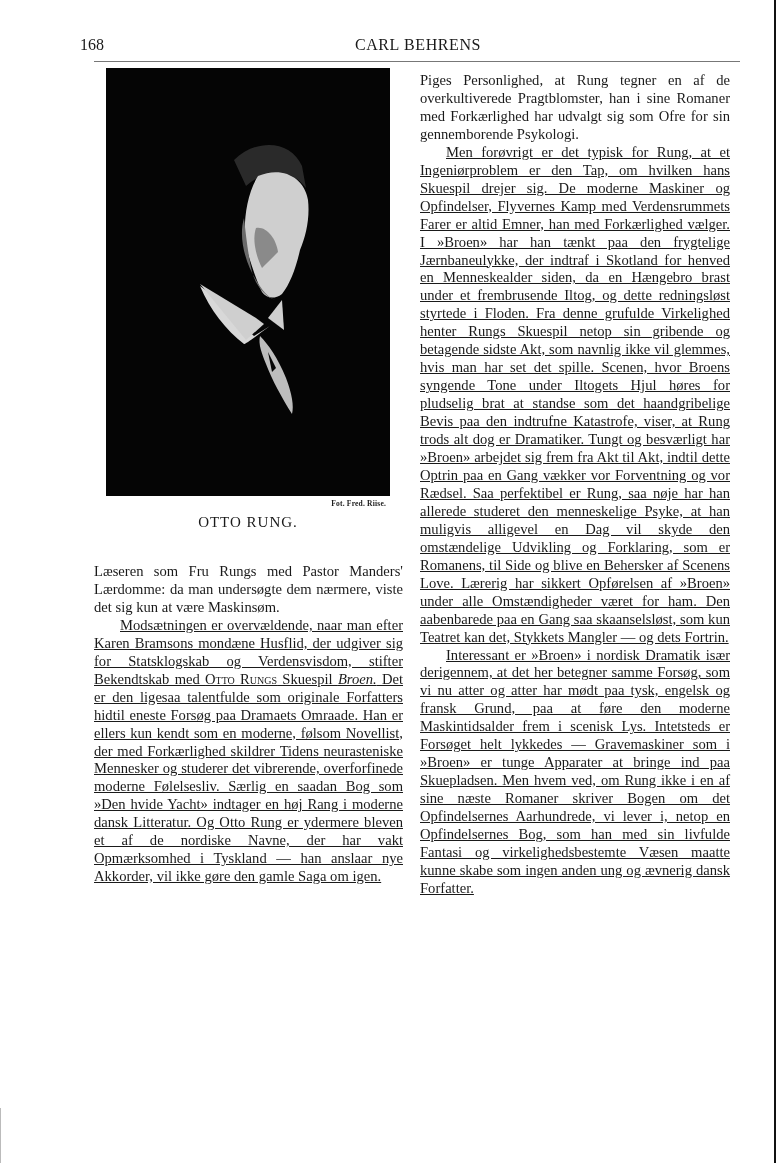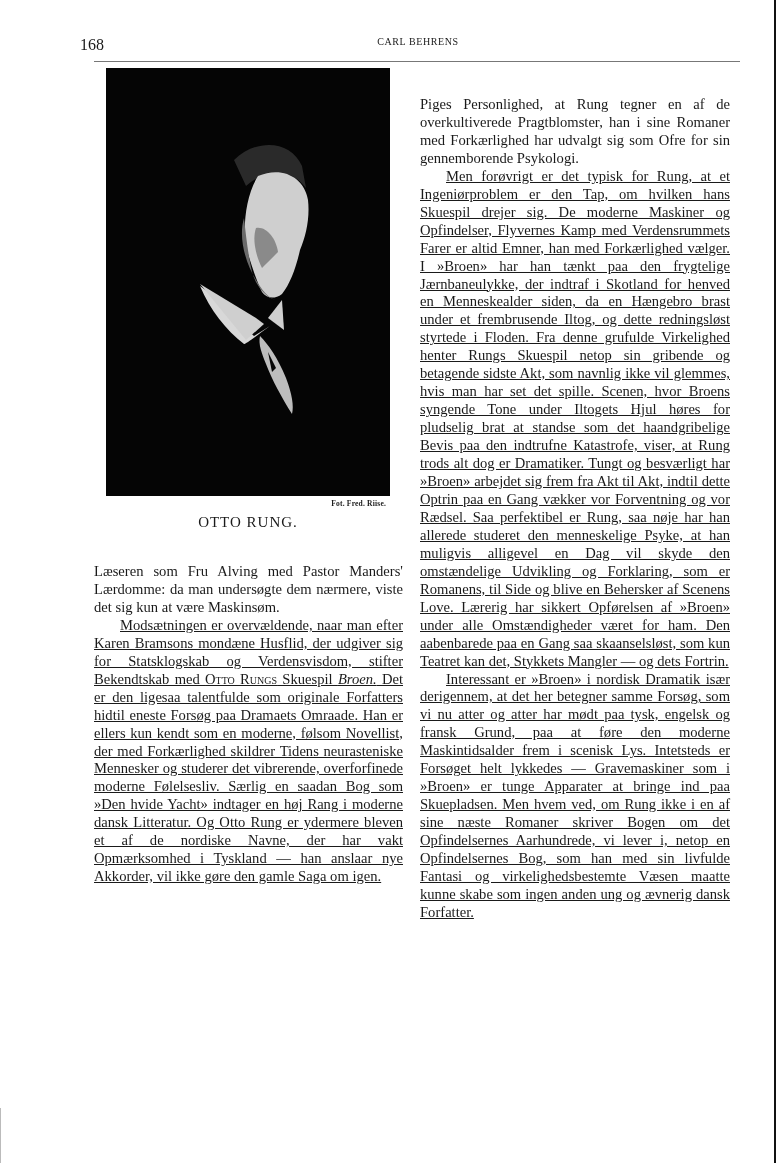--- a/index.html
+++ b/index.html
@@ -9,21 +9,21 @@
       font-family: "DejaVu Serif", "Liberation Serif", serif;
     }
     .edge-right { position: absolute; right: 0; top: 0; width: 2px; height: 1163px; background: #111; }
     .edge-left { position: absolute; left: 0; top: 1108px; width: 1px; height: 55px; background: #bbb; }
     .page-number {
       position: absolute; left: 80px; top: 36px; font-size: 16px;
       font-family: "Liberation Serif", serif;
     }
     .running-head {
       position: absolute; left: 0; width: 776px; top: 36px; text-align: center;
-      font-size: 10px; letter-spacing: 0.6px; font-family: "Liberation Serif", serif;
+      font-size: 16px; letter-spacing: 0.6px; font-family: "Liberation Serif", serif;
       padding-left: 60px; box-sizing: border-box;
     }
     .head-rule { position: absolute; left: 94px; top: 61px; width: 646px; height: 1px; background: #777; }
     .figure { position: absolute; left: 106px; top: 68px; width: 284px; }
     .photo {
       width: 284px; height: 428px; background: #050505; position: relative; overflow: hidden;
     }
     .photo svg { display: block; }
     .credit {
       text-align: right; font-size: 7.5px; margin-top: 3px; padding-right: 4px;
@@ -31,21 +31,21 @@
     }
     .caption {
       text-align: center; font-size: 15px; letter-spacing: 1px; margin-top: 6px;
       font-family: "Liberation Serif", serif;
     }
     .col {
       position: absolute; font-family: "Liberation Serif", serif; font-size: 14.6px;
       line-height: 17.95px; text-align: justify;
     }
     .col-left { left: 94px; top: 563px; width: 309px; }
-    .col-right { left: 420px; top: 96px; width: 310px; }
+    .col-right { left: 420px; top: 72px; width: 310px; }
     .col p { margin: 0; }
     .col p.indent { text-indent: 26px; text-decoration: underline; }
     .sc { font-variant: small-caps; }
     .it { font-style: italic; }
   </style>
 </head>
 <body>
 
 <div class="edge-right"></div>
 <div class="edge-left"></div>
@@ -72,21 +72,21 @@
       <path d="M162 250 L176 232 L178 262 Z" fill="#cfcfcf"></path>
       <path d="M154 268 C162 276 172 290 180 310 C186 326 188 338 186 346 C176 330 166 312 160 296 C156 286 152 276 154 268 Z" fill="#bdbdbd"></path>
       <path d="M162 284 L170 300 L166 304 Z" fill="#050505"></path>
     </svg>
   </div>
   <div class="credit">Fot. Fred. Riise.</div>
   <div class="caption">OTTO RUNG.</div>
 </div>
 
 <div class="col col-left">
-  <p>Læseren som Fru Alving med Pastor Manders' Lærdomme: da man undersøgte dem nærmere, viste det sig kun at være Maskinsøm.</p>
+  <p>Læseren som Fru Rungs med Pastor Manders' Lærdomme: da man undersøgte dem nærmere, viste det sig kun at være Maskinsøm.</p>
   <p class="indent"><span>Modsætningen er overvældende, naar man efter Karen Bramsons mondæne Husflid, der udgiver sig for Statsklogskab og Verdensvisdom, stifter Bekendtskab med </span><span class="sc">Otto Rungs</span><span> Skuespil </span><span class="it">Broen.</span><span> Det er den ligesaa talentfulde som originale Forfatters hidtil eneste Forsøg paa Dramaets Omraade. Han er ellers kun kendt som en moderne, følsom Novellist, der med Forkærlighed skildrer Tidens neurasteniske Mennesker og studerer det vibrerende, overforfinede moderne Følelsesliv. Særlig en saadan Bog som »Den hvide Yacht» indtager en høj Rang i moderne dansk Litteratur. Og Otto Rung er ydermere bleven et af de nordiske Navne, der har vakt Opmærksomhed i Tyskland — han anslaar nye Akkorder, vil ikke gøre den gamle Saga om igen.</span></p>
 </div>
 
 <div class="col col-right">
   <p>Piges Personlighed, at Rung tegner en af de overkultiverede Pragtblomster, han i sine Romaner med Forkærlighed har udvalgt sig som Ofre for sin gennemborende Psykologi.</p>
   <p class="indent">Men forøvrigt er det typisk for Rung, at et Ingeniørproblem er den Tap, om hvilken hans Skuespil drejer sig. De moderne Maskiner og Opfindelser, Flyvernes Kamp med Verdensrummets Farer er altid Emner, han med Forkærlighed vælger. I »Broen» har han tænkt paa den frygtelige Jærnbaneulykke, der indtraf i Skotland for henved en Menneskealder siden, da en Hængebro brast under et frembrusende Iltog, og dette redningsløst styrtede i Floden. Fra denne grufulde Virkelighed henter Rungs Skuespil netop sin gribende og betagende sidste Akt, som navnlig ikke vil glemmes, hvis man har set det spille. Scenen, hvor Broens syngende Tone under Iltogets Hjul høres for pludselig brat at standse som det haandgribelige Bevis paa den indtrufne Katastrofe, viser, at Rung trods alt dog er Dramatiker. Tungt og besværligt har »Broen» arbejdet sig frem fra Akt til Akt, indtil dette Optrin paa en Gang vækker vor Forventning og vor Rædsel. Saa perfektibel er Rung, saa nøje har han allerede studeret den menneskelige Psyke, at han muligvis alligevel en Dag vil skyde den omstændelige Udvikling og Forklaring, som er Romanens, til Side og blive en Behersker af Scenens Love. Lærerig har sikkert Opførelsen af »Broen» under alle Omstændigheder været for ham. Den aabenbarede paa en Gang saa skaanselsløst, som kun Teatret kan det, Stykkets Mangler — og dets Fortrin.</p>
   <p class="indent">Interessant er »Broen» i nordisk Dramatik især derigennem, at det her betegner samme Forsøg, som vi nu atter og atter har mødt paa tysk, engelsk og fransk Grund, paa at føre den moderne Maskintidsalder frem i scenisk Lys. Intetsteds er Forsøget helt lykkedes — Gravemaskiner som i »Broen» er tunge Apparater at bringe ind paa Skuepladsen. Men hvem ved, om Rung ikke i en af sine næste Romaner skriver Bogen om det Opfindelsernes Aarhundrede, vi lever i, netop en Opfindelsernes Bog, som han med sin livfulde Fantasi og virkelighedsbestemte Væsen maatte kunne skabe som ingen anden ung og ævnerig dansk Forfatter.</p>
 </div>
 
 </body></html>

